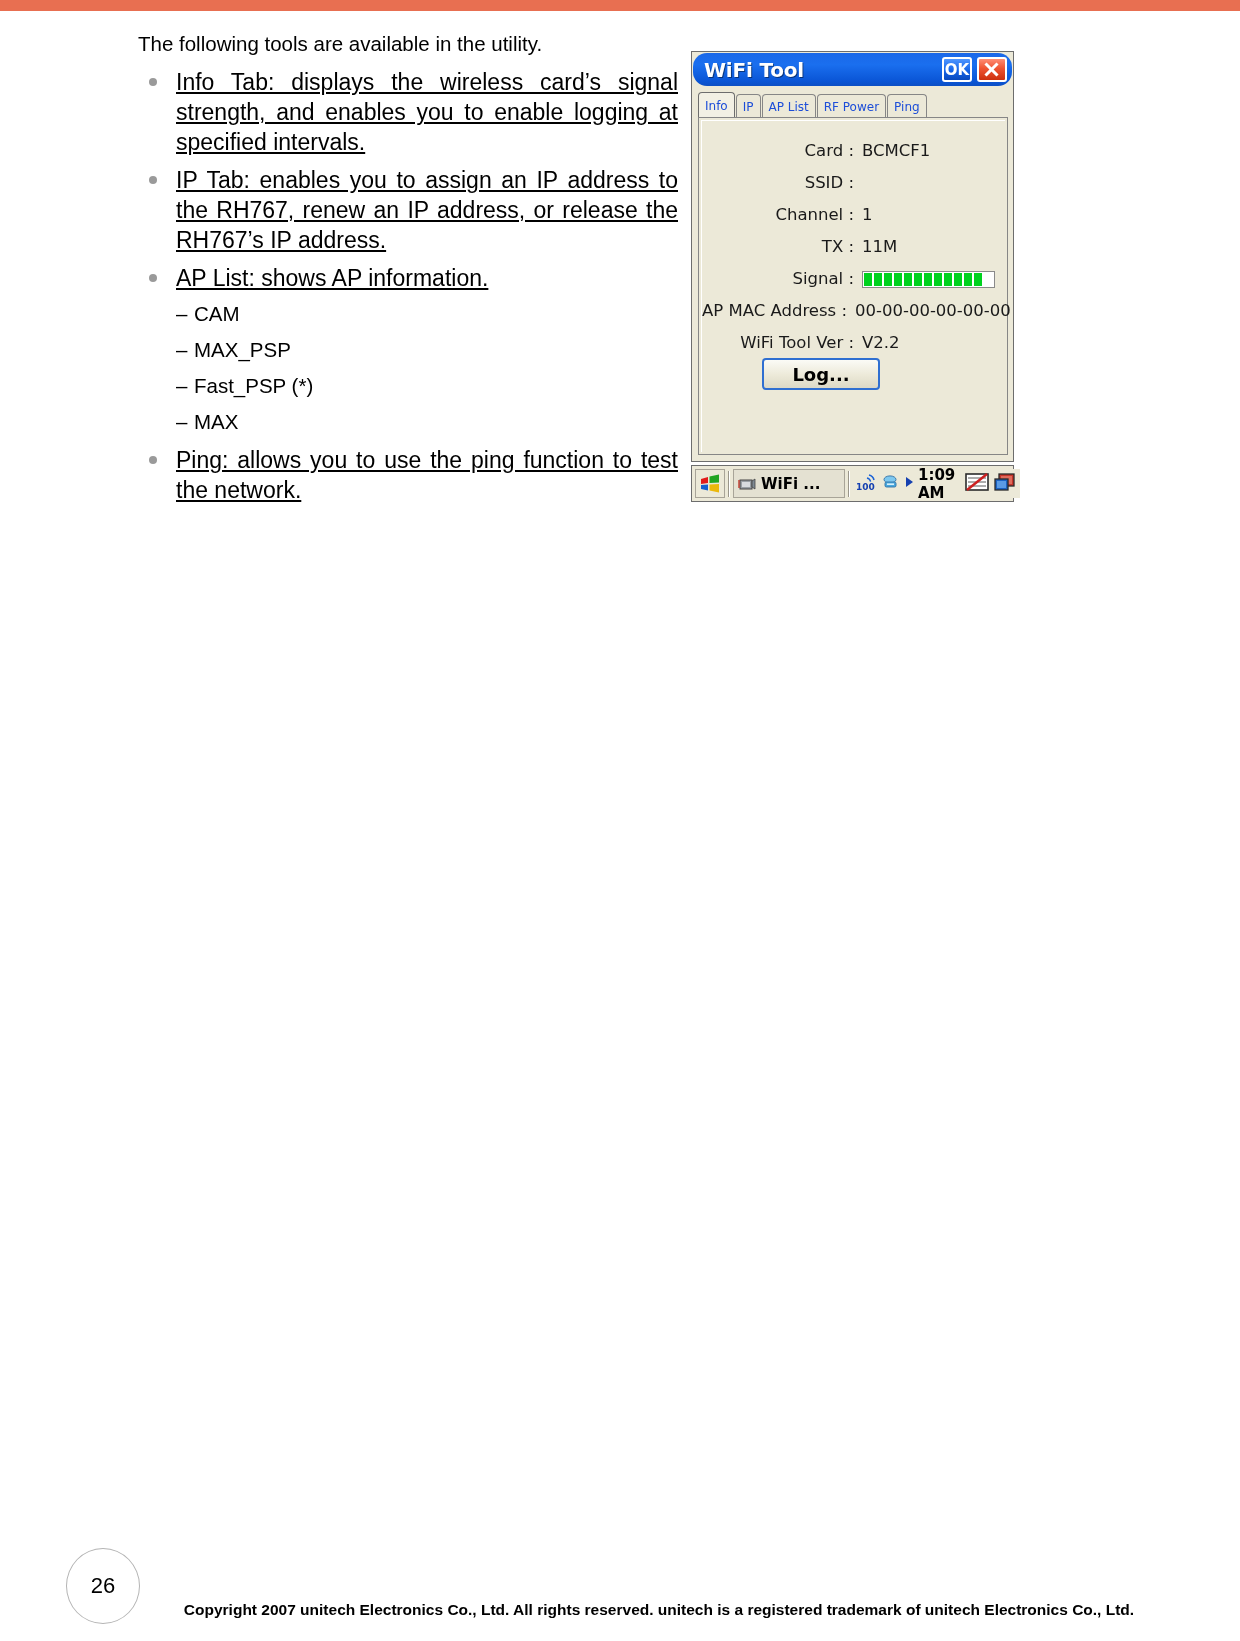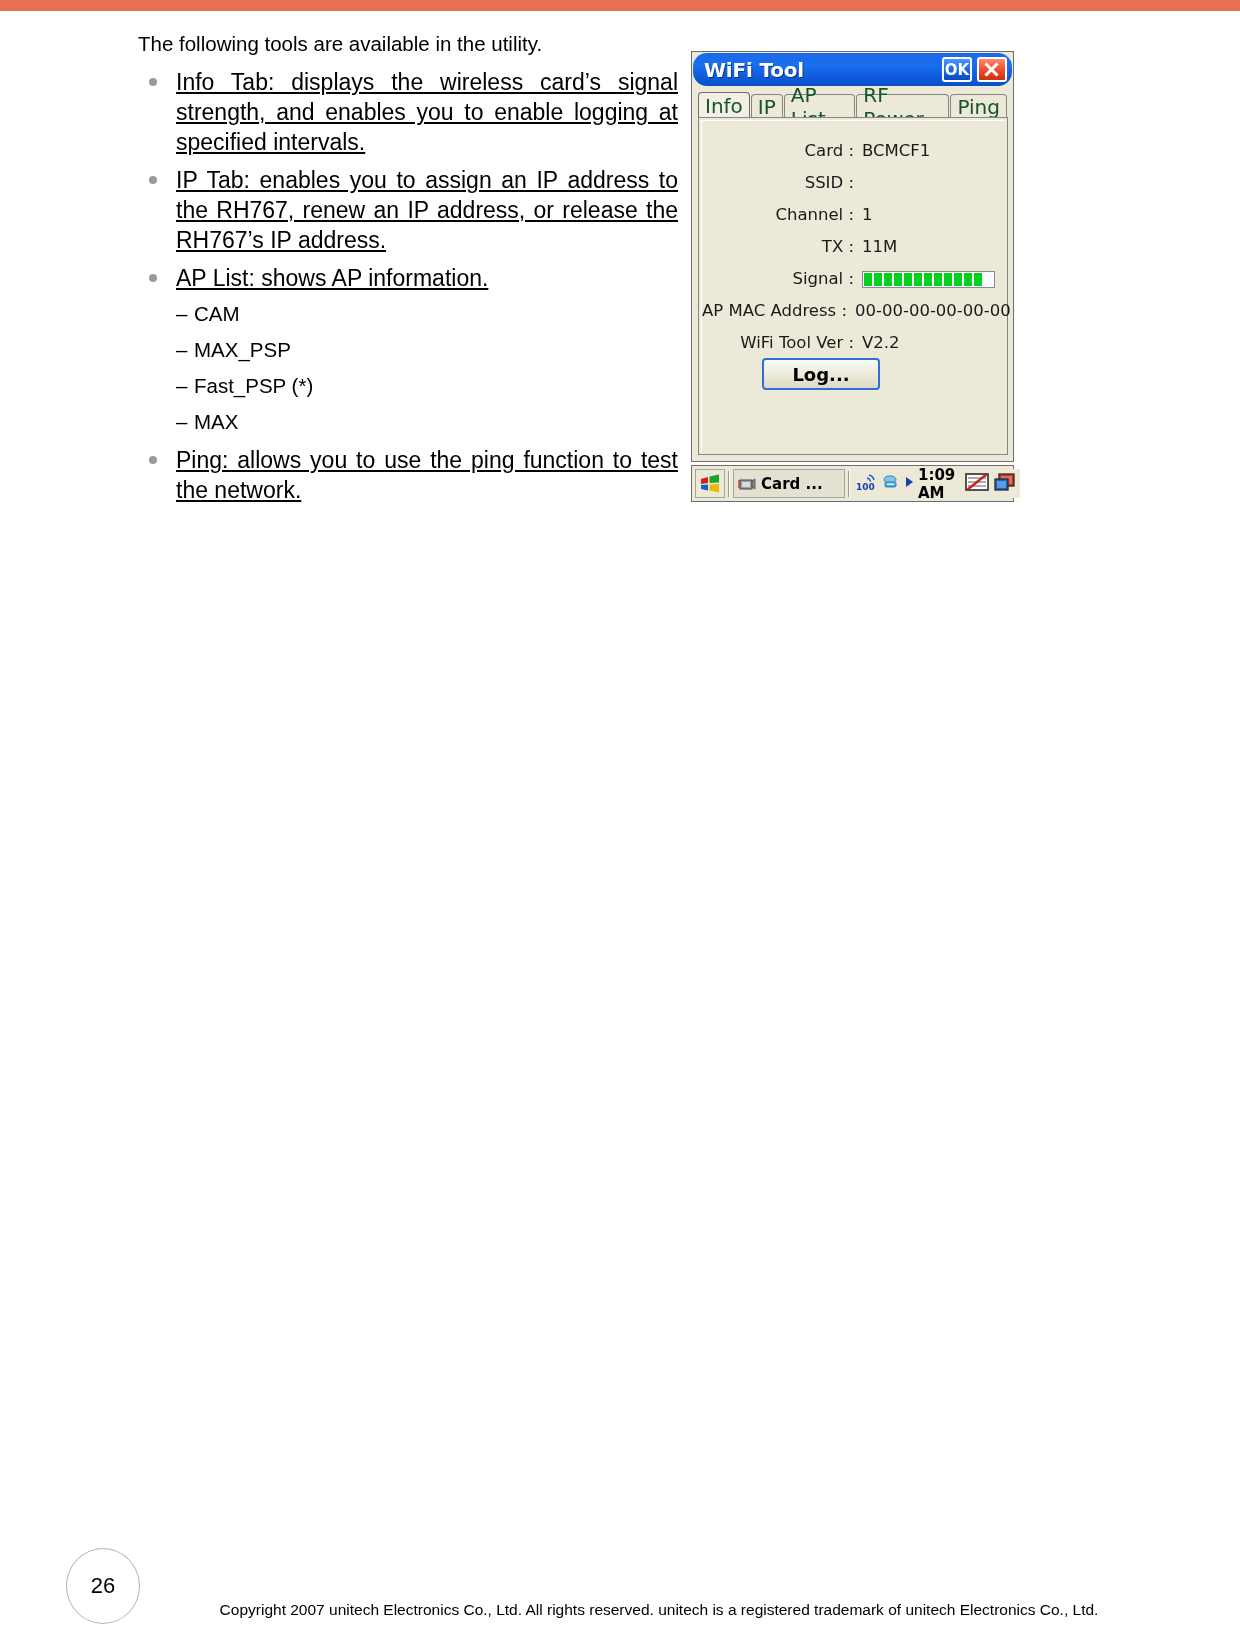--- a/index.html
+++ b/index.html
@@ -176,22 +176,22 @@
   }
   .tab {
     height: 24px;
     background: #ece9d8;
     border: 1px solid #868686;
     border-bottom: none;
     border-radius: 4px 4px 0 0;
     display: flex;
     align-items: center;
     padding: 0 6px;
-    font-size: 20px;
-    color: #14532d;
+    font-size: 12px;
+    color: #1d4ed8;
     margin-right: 1px;
     box-sizing: border-box;
   }
   .tab.active {
     background: #f2f0e4;
     height: 26px;
     border-color: #6d6d6d;
     font-weight: normal;
   }
 
@@ -354,21 +354,21 @@
     justify-content: center;
     font-size: 22px;
     color: #000;
   }
   #copyright {
     position: absolute;
     left: 139px;
     top: 100px;
     width: 1040px;
     font-size: 15.5px;
-    font-weight: normal;
+    font-weight: bold;
     text-align: center;
     color: #000;
     white-space: nowrap;
   }
 </style>
 </head>
 <body>
 
 <div id="top-bar"></div>
 
@@ -502,21 +502,21 @@
 
       <div class="tb-sep"></div>
 
       <div class="tb-cell tb-task">
         <svg width="20" height="18" viewBox="0 0 20 18">
           <rect x="3" y="5" width="12" height="9" fill="#9aa0a6" stroke="#444" stroke-width="1"></rect>
           <rect x="5" y="7" width="8" height="5" fill="#d8dbdf"></rect>
           <path d="M2 5 L2 13" stroke="#c0392b" stroke-width="1.4"></path>
           <path d="M15 6 L18 4 L18 14 L15 12 Z" fill="#7f8a93" stroke="#444" stroke-width="0.8"></path>
         </svg>
-        <span>Card ...</span>
+        <span>WiFi ...</span>
       </div>
 
       <div class="tb-sep"></div>
 
       <div class="tb-cell tb-clock">
         <span class="tb-icon">
           <svg width="22" height="18" viewBox="0 0 22 18">
             <path d="M13 2 q4 1 5 5" stroke="#1b62d6" stroke-width="1.6" fill="none"></path>
             <path d="M11 5 q3 0.8 3.6 3.6" stroke="#1b62d6" stroke-width="1.4" fill="none"></path>
             <text x="0" y="17" font-size="9" font-weight="bold" fill="#1540b0" font-family="DejaVu Sans, sans-serif">100</text>

